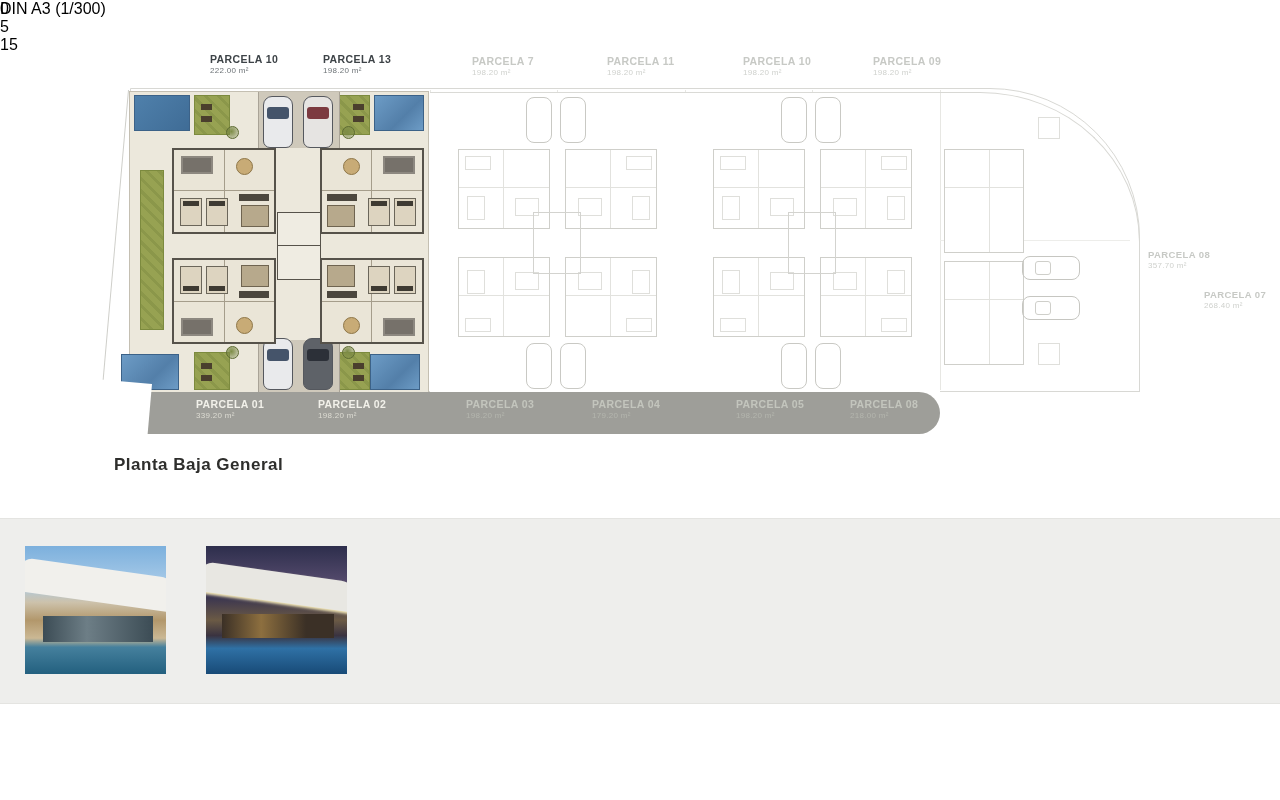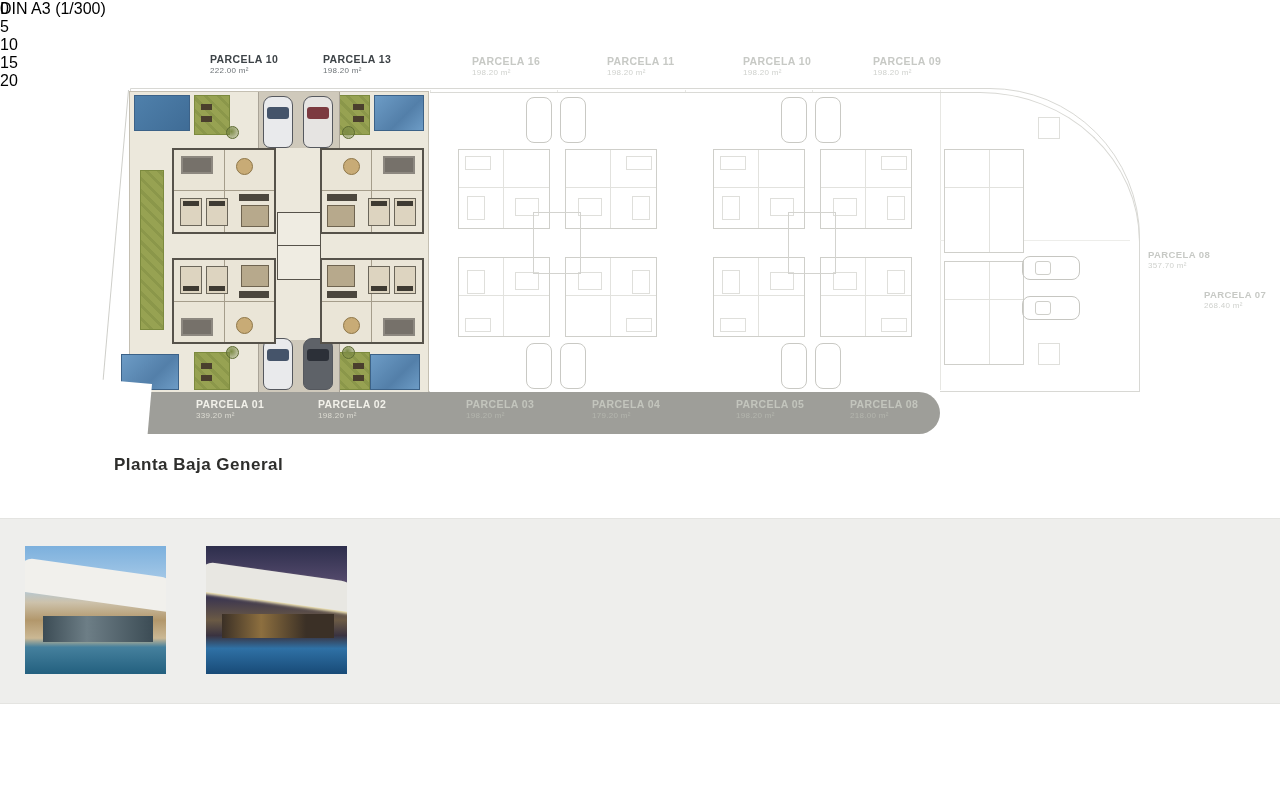--- a/index.html
+++ b/index.html
@@ -292,21 +292,21 @@
 
   <div class="plabel dark" style="left:210px;top:53px">
     <div class="pname">PARCELA 10</div>
       <div class="parea">222.00 m²</div>
     </div>
   <div class="plabel dark" style="left:323px;top:53px">
     <div class="pname">PARCELA 13</div>
       <div class="parea">198.20 m²</div>
     </div>
   <div class="plabel light" style="left:472px;top:55px">
-    <div class="pname">PARCELA 16</div>
+    <div class="pname">PARCELA 7</div>
       <div class="parea">198.20 m²</div>
     </div>
   <div class="plabel light" style="left:607px;top:55px">
     <div class="pname">PARCELA 11</div>
       <div class="parea">198.20 m²</div>
     </div>
   <div class="plabel light" style="left:743px;top:55px">
     <div class="pname">PARCELA 10</div>
       <div class="parea">198.20 m²</div>
     </div>
@@ -387,17 +387,15 @@
 
   <div class="abs compass"></div>
   <div class="abs needle"></div>
   <div class="abs din-label">DIN A3 (1/300)</div>
 
   <div class="abs scalebar">
     <span class="seg b" style="width:10.6px"></span><span class="seg w" style="width:10.6px"></span><span class="seg b" style="width:10.6px"></span><span class="seg w" style="width:10.6px"></span><span class="seg b" style="width:10.6px"></span><span class="seg w" style="width:53px"></span><span class="seg b" style="width:53px"></span><span class="seg w" style="width:53px"></span>
   </div>
   <div class="tick" style="left:1035px">0</div>
   <div class="tick" style="left:1088px">5</div>
-  <div class="tick" style="left:1141px">10</div>
   <div class="tick" style="left:1194px">15</div>
-  <div class="tick" style="left:1247px">20</div>
 
 </div>
 
 </body></html>

